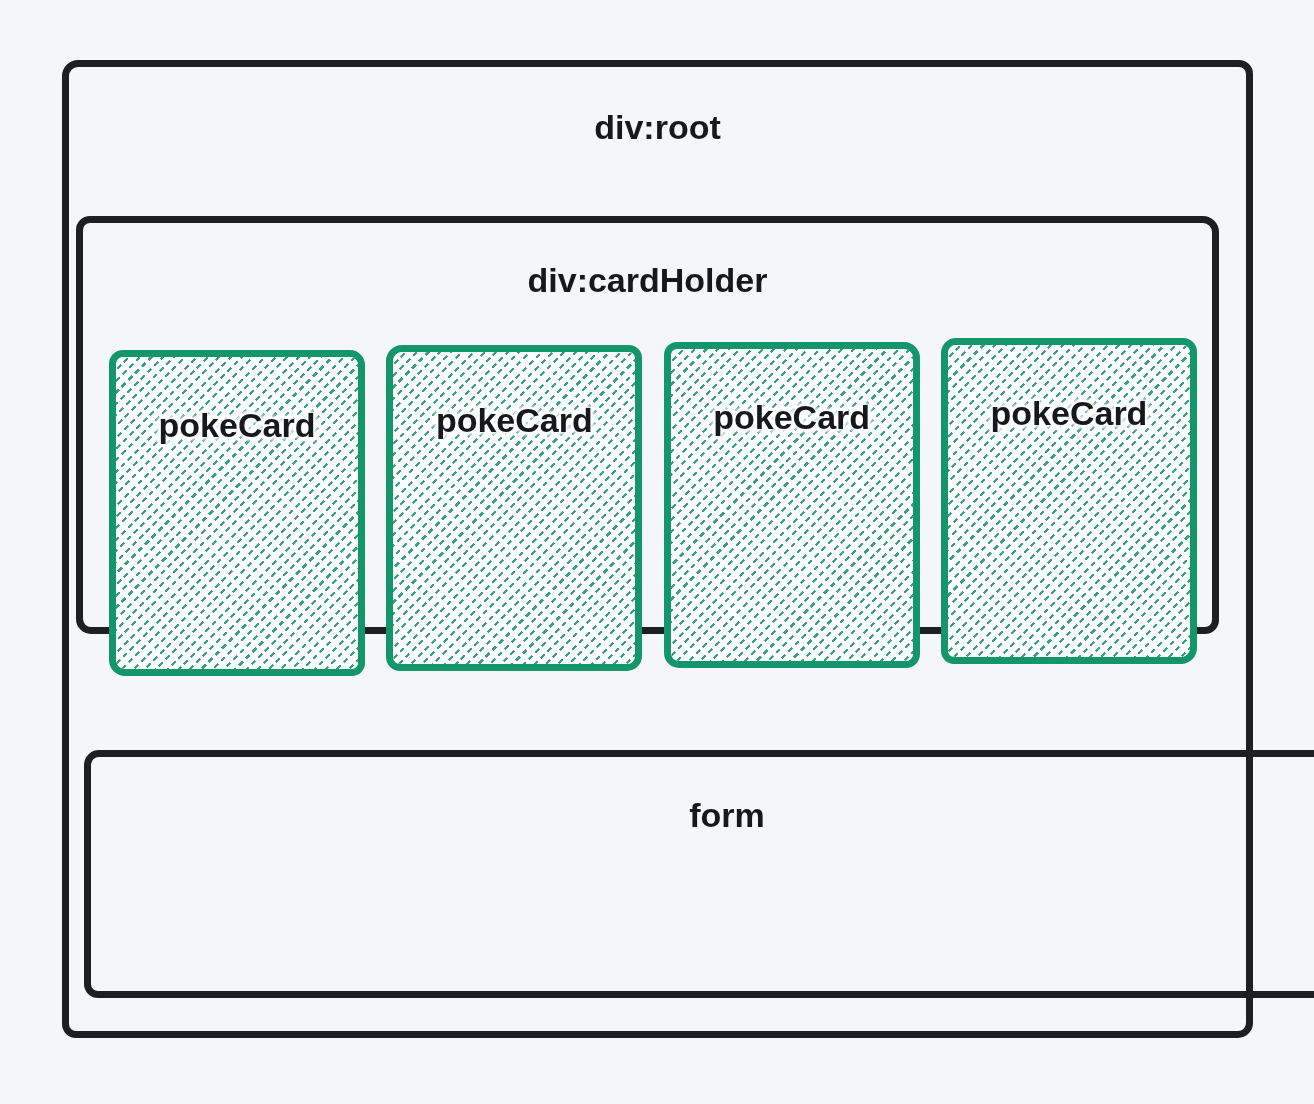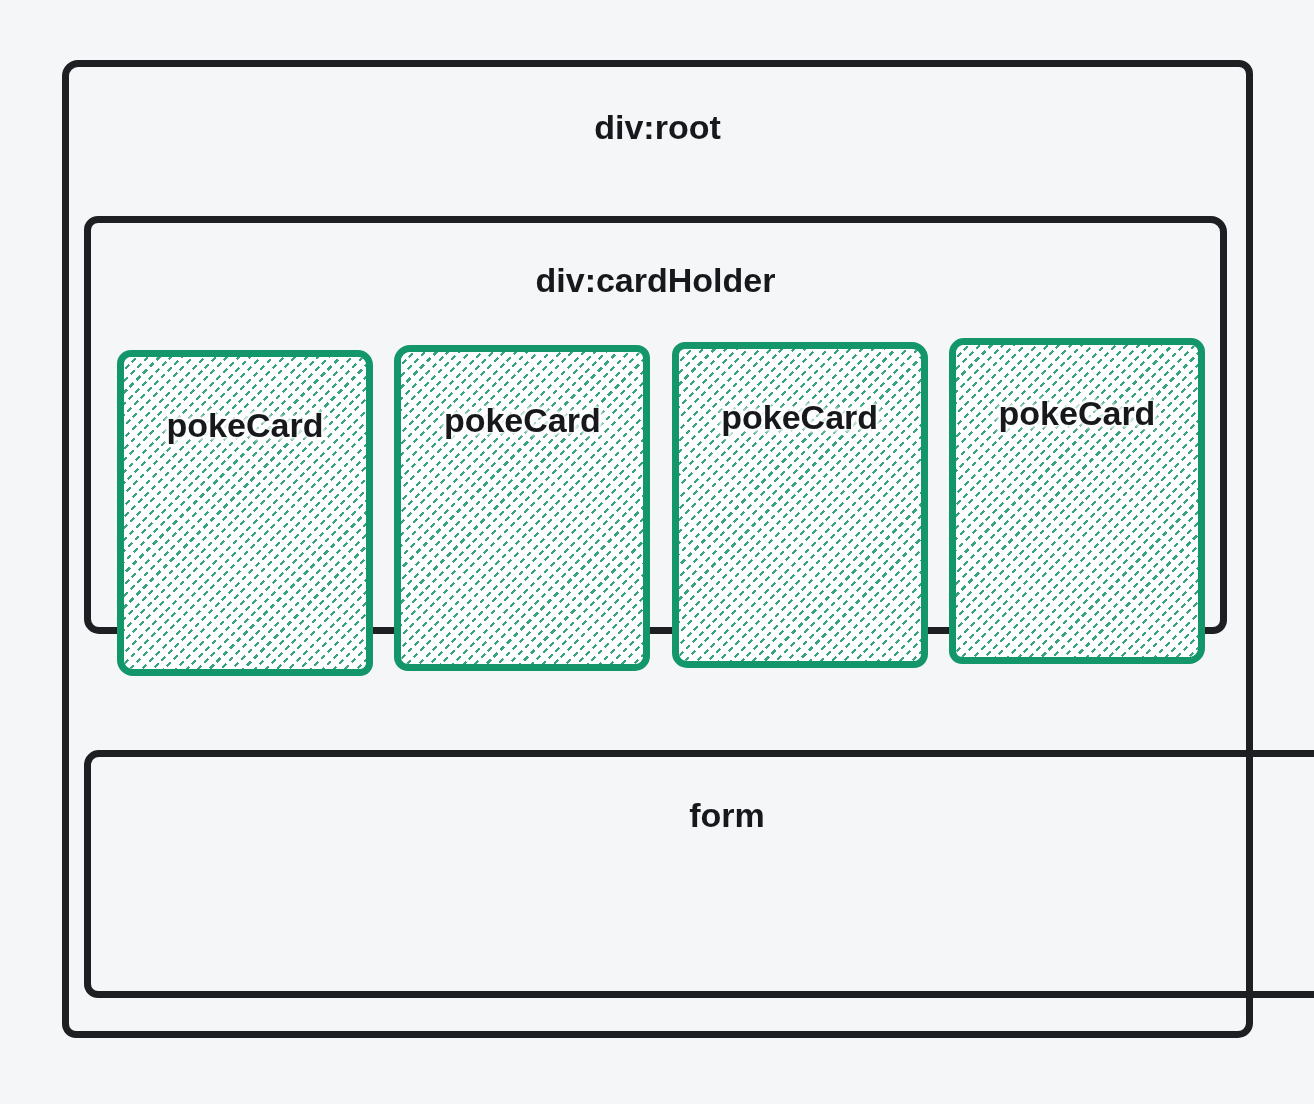--- a/index.html
+++ b/index.html
@@ -34,21 +34,21 @@
   .root-box {
     left: 62px;
     top: 60px;
     width: 1191px;
     height: 978px;
     border-radius: 16px 14px 15px 14px;
   }
   .root-box > .box-label { top: 40px; }
 
   .card-holder-box {
-    left: 15px;
+    left: 7px;
     top: 149px;
     width: 1143px;
     height: 418px;
     border-radius: 14px 16px 14px 15px;
   }
   .card-holder-box > .box-label { top: 37px; }
 
   .form-box {
     left: 15px;
     top: 683px;

